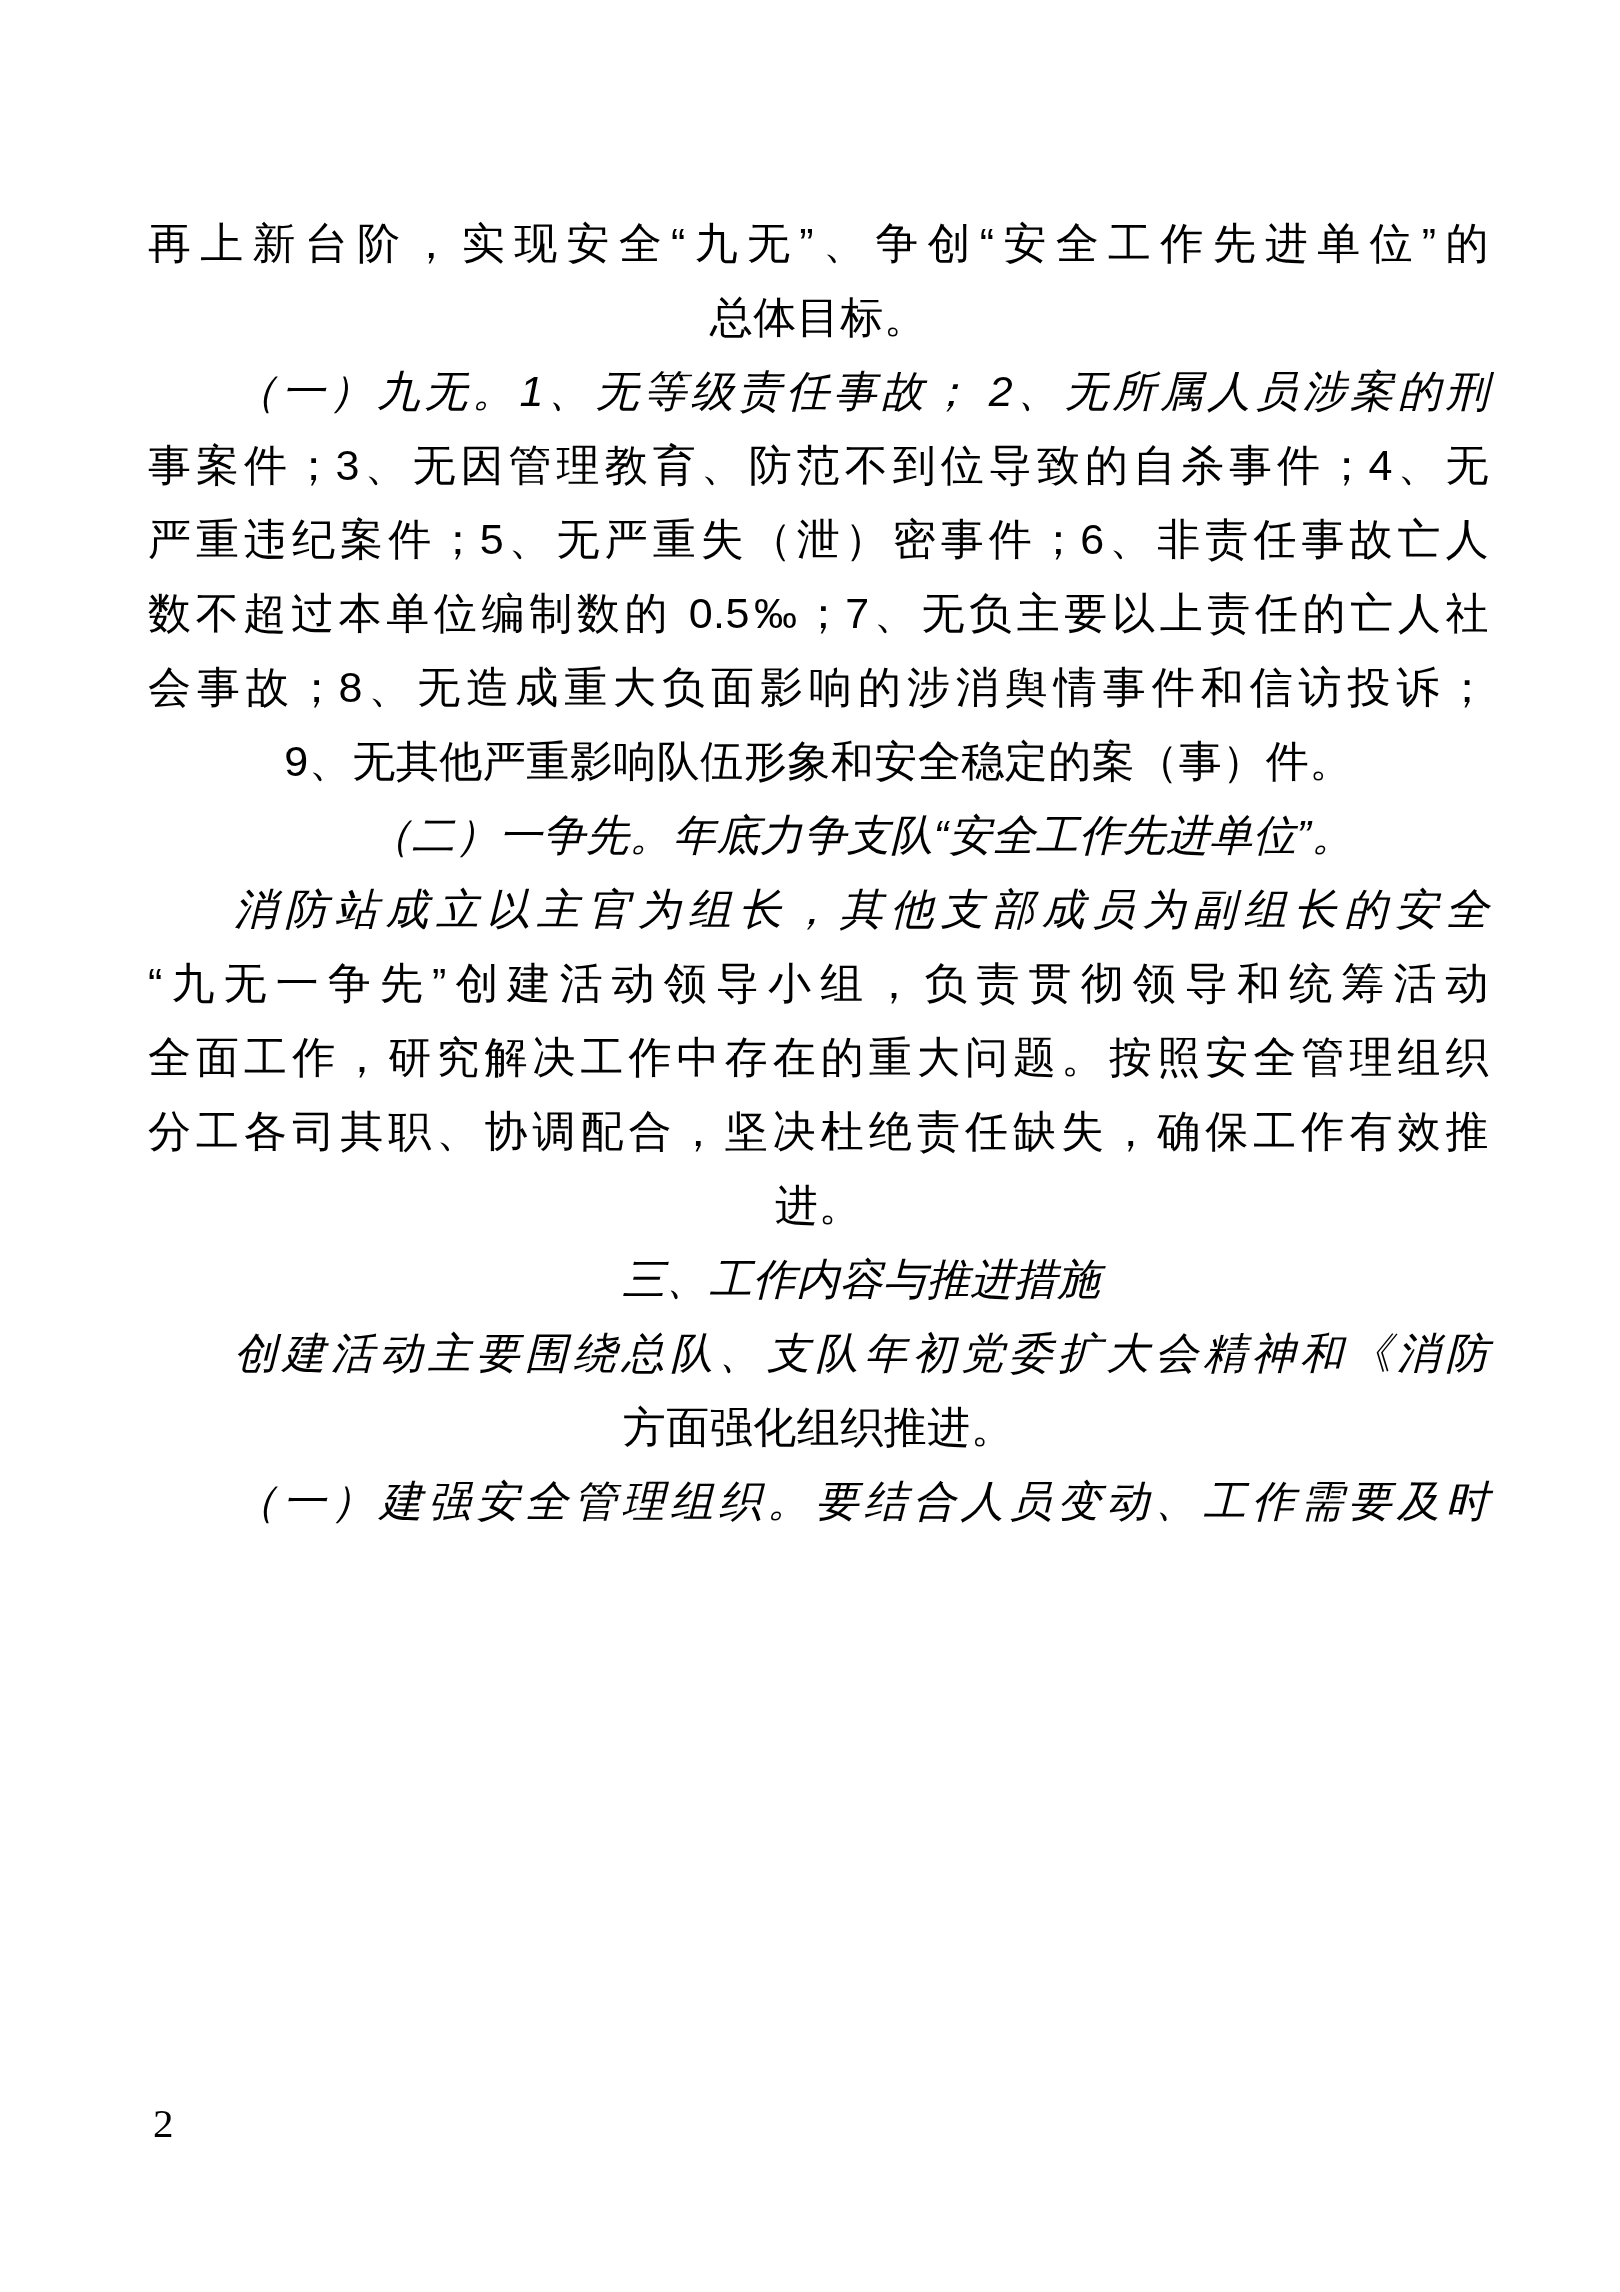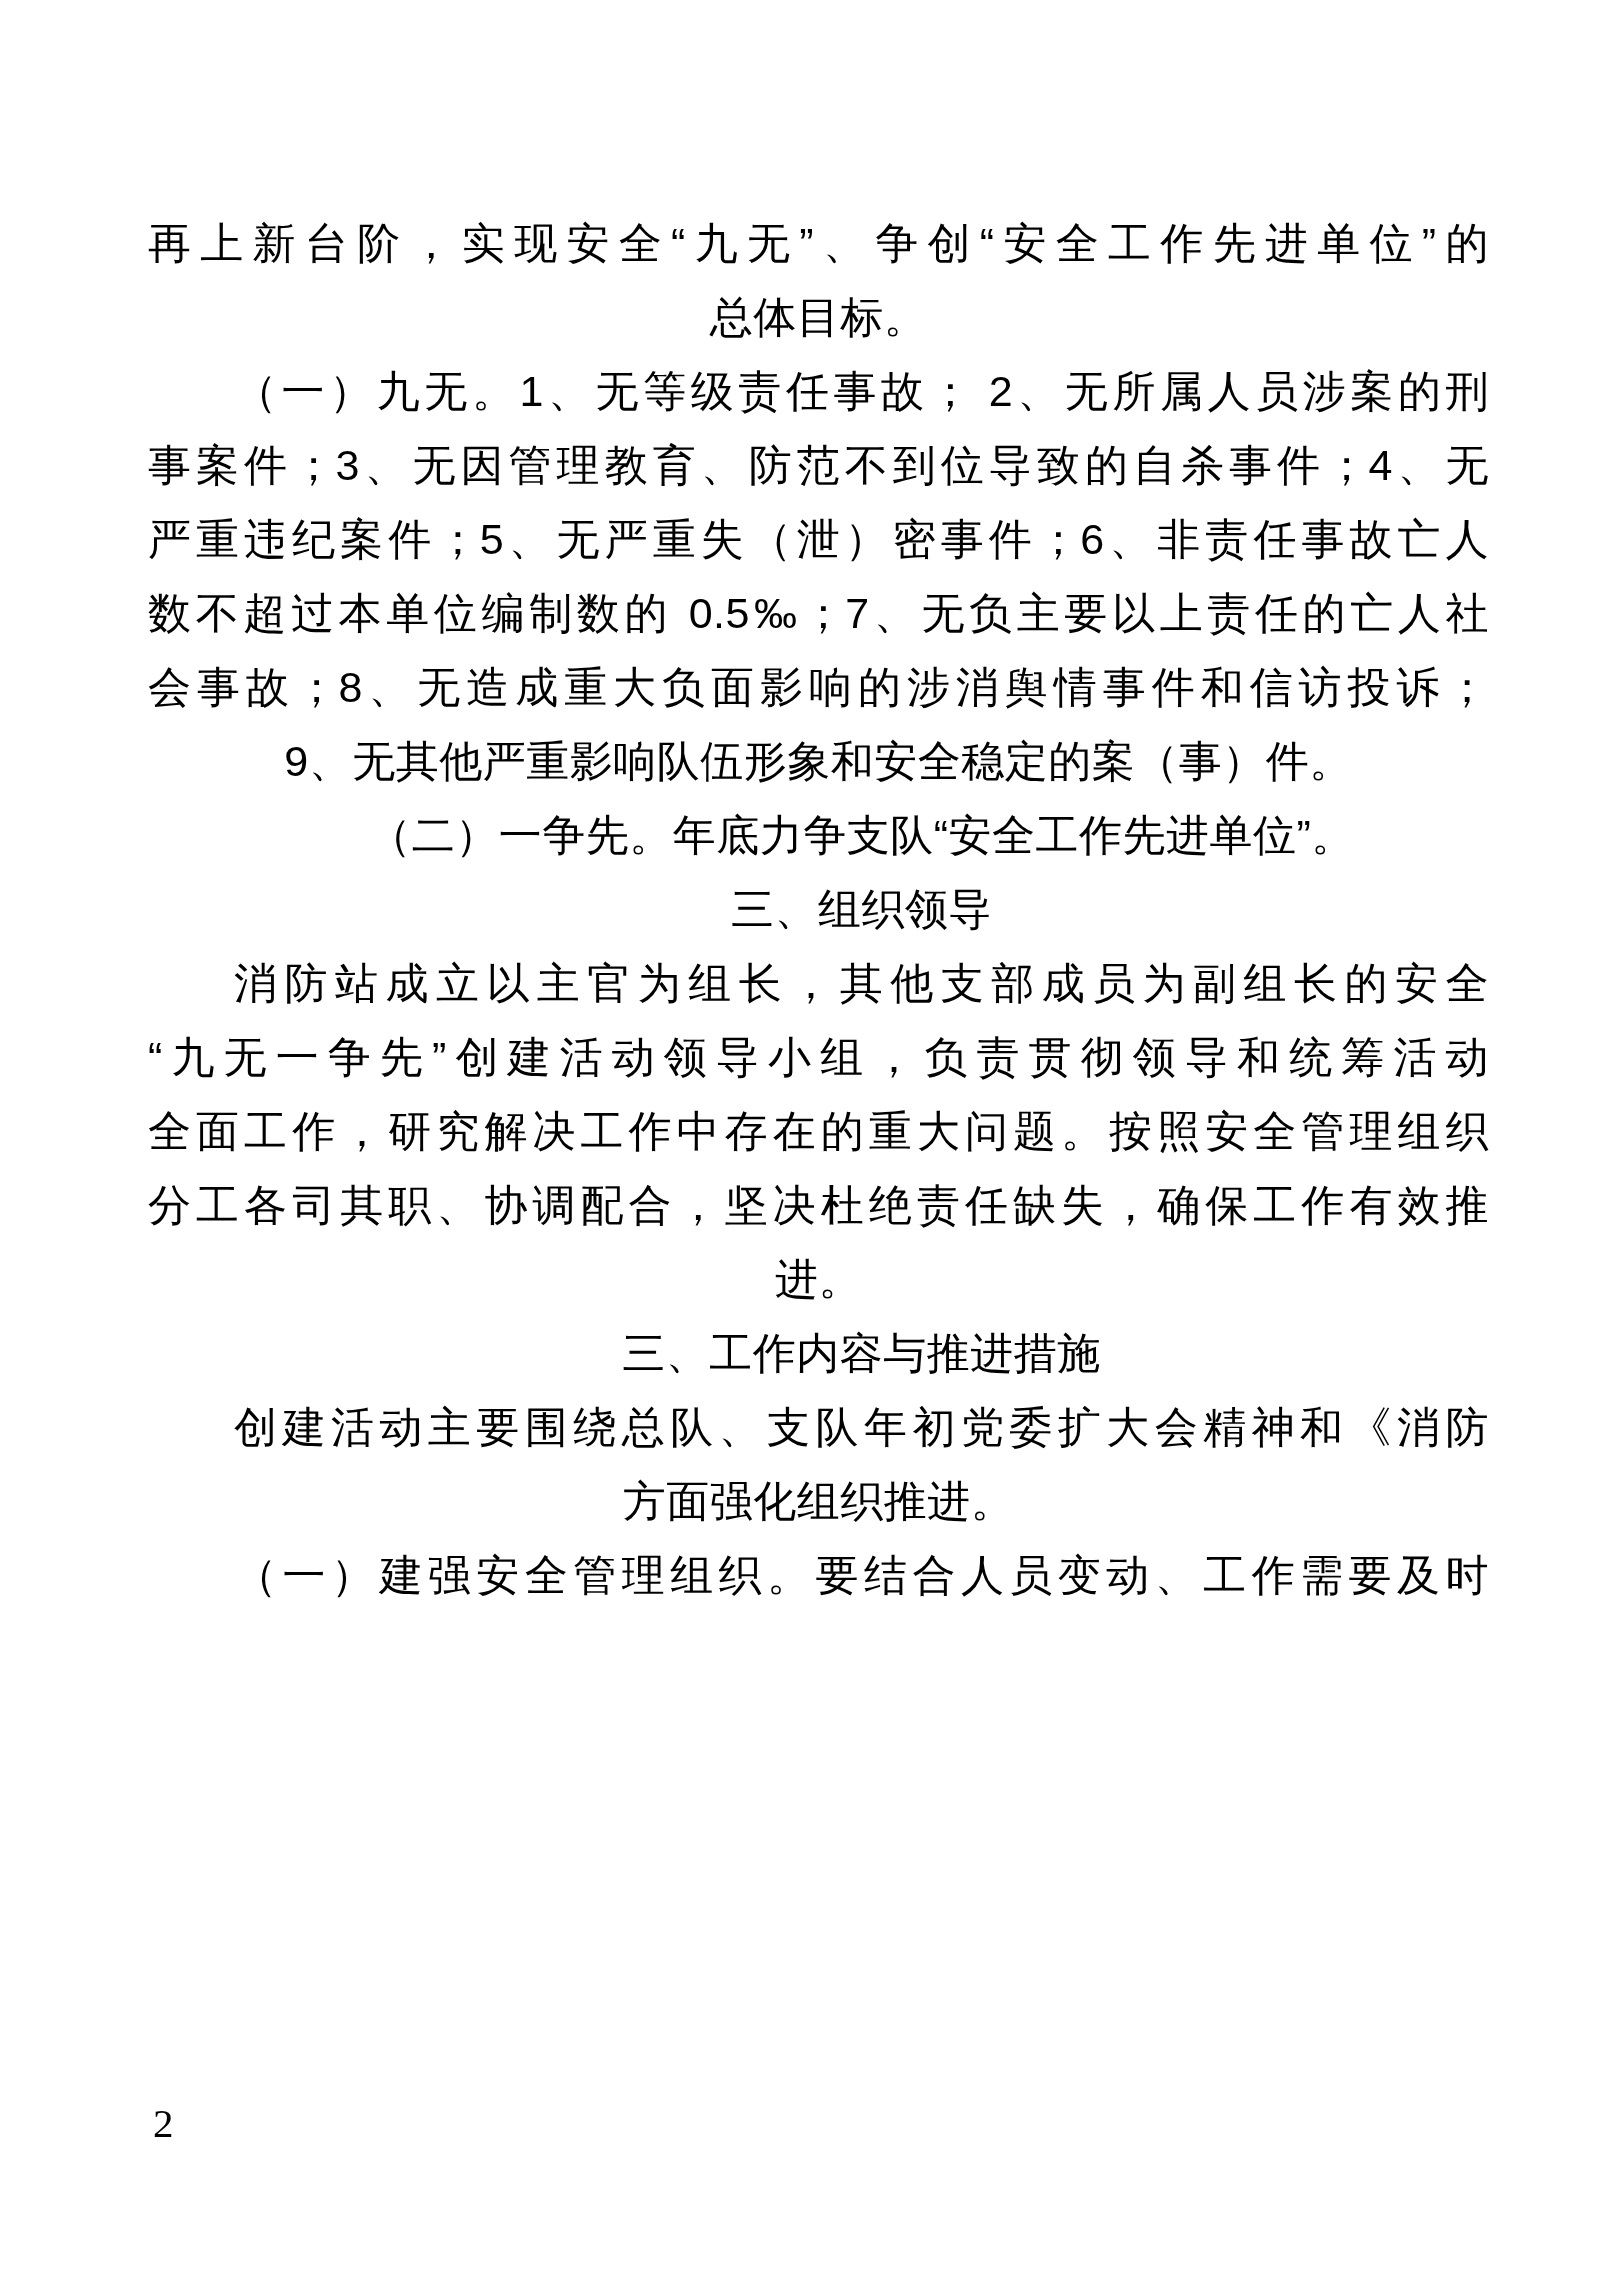--- a/index.html
+++ b/index.html
@@ -34,20 +34,21 @@
     min-height: 74px;
     text-align: center;
   }
   .line.justify {
     text-align: justify;
     text-align-last: justify;
     -moz-text-align-last: justify;
   }
   .line.indent-2 {
     padding-left: 86px;
+    font-style: italic;
   }
   .page-number {
     position: absolute;
     left: 147px;
     top: 2098px;
     font-size: 41px;
     line-height: 51px;
     font-family: "Liberation Serif", "DejaVu Serif", serif;
     color: #000000;
   }
@@ -59,21 +60,20 @@
   <div class="text-body">
       <div class="line justify">再上新台阶，实现安全“九无”、争创“安全工作先进单位”的</div>
       <div class="line">总体目标。</div>
       <div class="line justify indent-2">（一）九无。1、无等级责任事故； 2、无所属人员涉案的刑</div>
       <div class="line justify">事案件；3、无因管理教育、防范不到位导致的自杀事件；4、无</div>
       <div class="line justify">严重违纪案件；5、无严重失（泄）密事件；6、非责任事故亡人</div>
       <div class="line justify">数不超过本单位编制数的 0.5‰；7、无负主要以上责任的亡人社</div>
       <div class="line justify">会事故；8、无造成重大负面影响的涉消舆情事件和信访投诉；</div>
       <div class="line">9、无其他严重影响队伍形象和安全稳定的案（事）件。</div>
       <div class="line indent-2">（二）一争先。年底力争支队“安全工作先进单位”。</div>
-      <div class="line indent-2">三、组织领导</div>
       <div class="line justify indent-2">消防站成立以主官为组长，其他支部成员为副组长的安全</div>
       <div class="line justify">“九无一争先”创建活动领导小组，负责贯彻领导和统筹活动</div>
       <div class="line justify">全面工作，研究解决工作中存在的重大问题。按照安全管理组织</div>
       <div class="line justify">分工各司其职、协调配合，坚决杜绝责任缺失，确保工作有效推</div>
       <div class="line">进。</div>
       <div class="line indent-2">三、工作内容与推进措施</div>
       <div class="line justify indent-2">创建活动主要围绕总队、支队年初党委扩大会精神和《消防</div>
       <div class="line">方面强化组织推进。</div>
       <div class="line justify indent-2">（一）建强安全管理组织。要结合人员变动、工作需要及时</div>
     </div>

